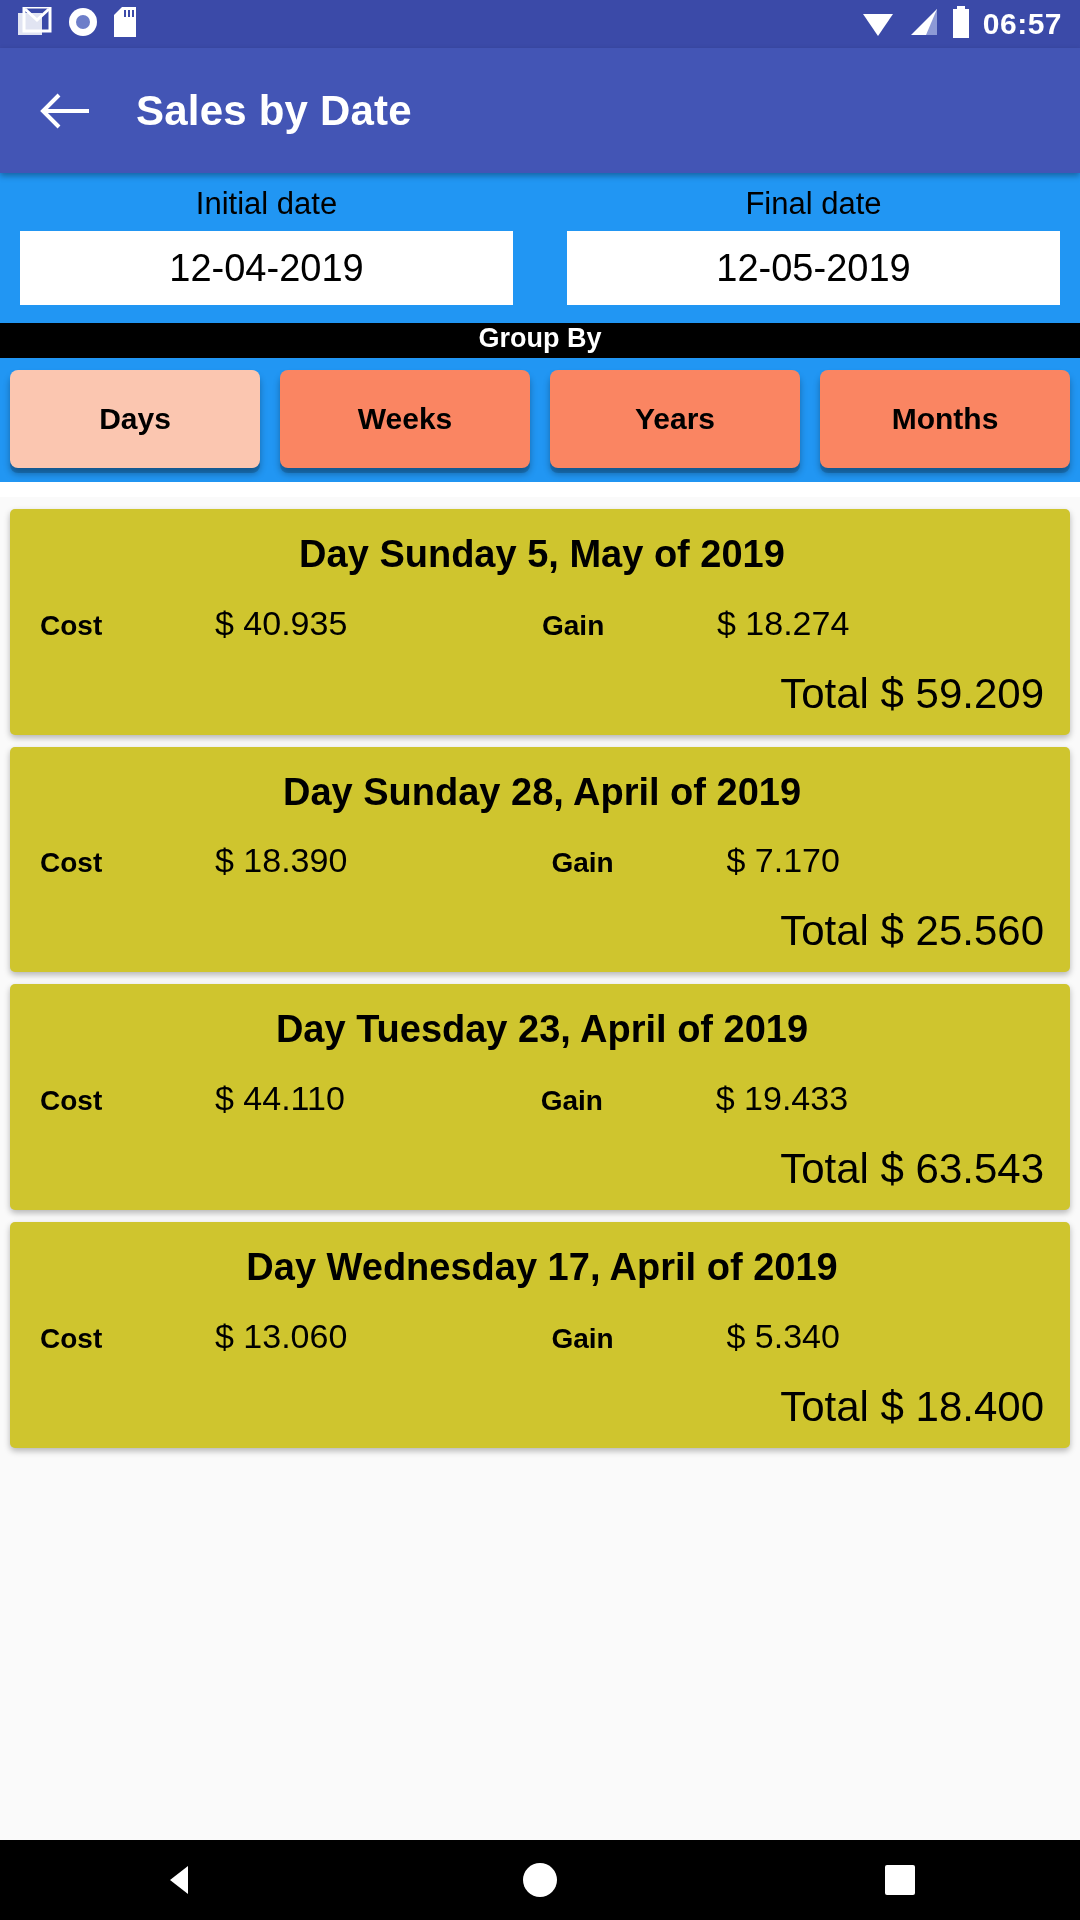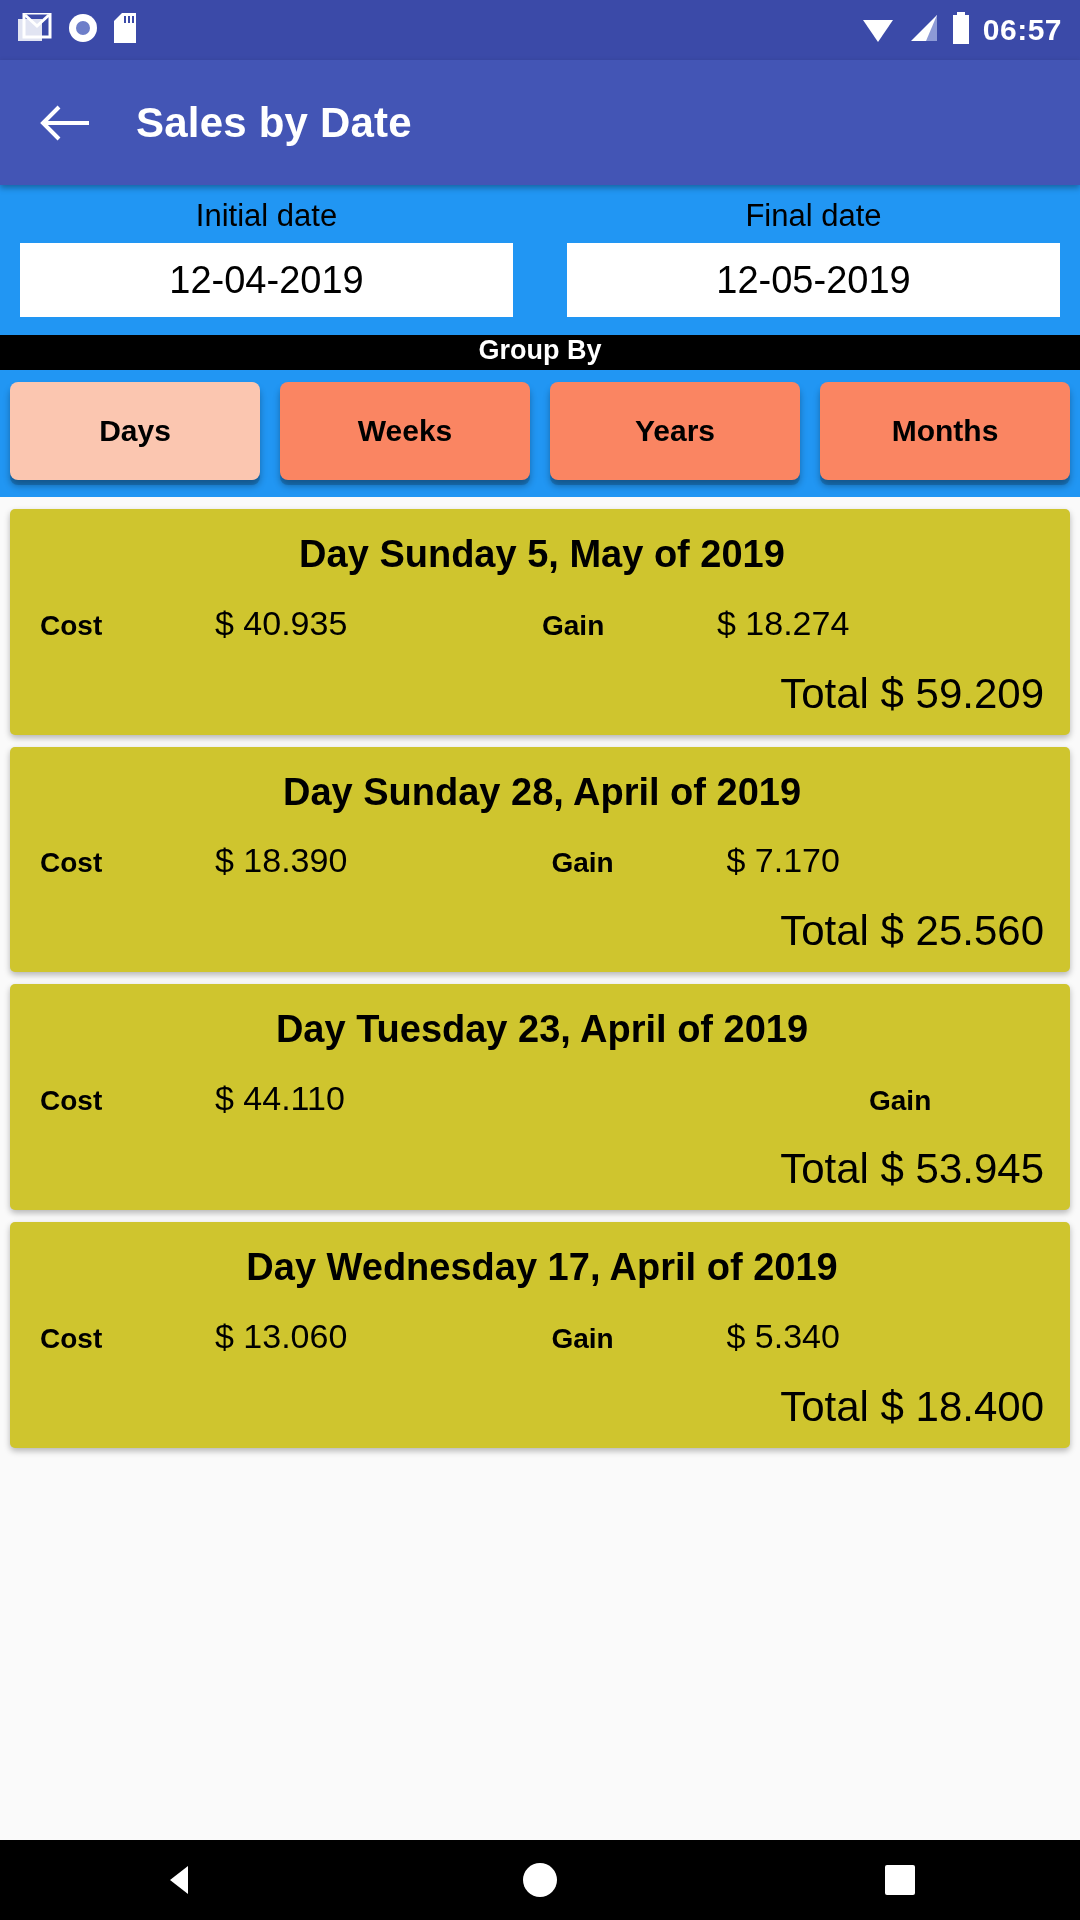--- a/index.html
+++ b/index.html
@@ -6,21 +6,21 @@
   html,body { width:1080px; height:1920px; }
   body {
     font-family:"Liberation Sans", sans-serif;
     background:#ffffff;
     overflow:hidden;
     position:relative;
   }
 
   
   .statusbar{
-    height:60px; background:#3b4aa8;
+    height:48px; background:#3b4aa8;
     display:flex; align-items:center;
     padding:0 18px; color:#ffffff;
   }
   .sb-left{ display:flex; align-items:center; gap:16px; }
   .sb-right{ margin-left:auto; display:flex; align-items:center; gap:12px; }
   .sb-clock{ font-size:30px; font-weight:700; letter-spacing:.5px; }
 
   
   .appbar{
     height:125px; background:#4355b5;
@@ -55,21 +55,21 @@
 
   
   .groupbar{
     background:#000000; height:35px;
     display:flex; align-items:flex-start; justify-content:center;
   }
   .groupbar-text{ color:#ffffff; font-size:27px; font-weight:700; }
 
   
   .tabrow{
-    background:#2196f3; padding:12px 10px 20px 10px;
+    background:#2196f3; padding:12px 10px 14px 10px;
     display:flex; gap:20px;
   }
   .tabbtn{
     flex:1; height:98px; border:none; border-radius:8px;
     background:#fa8562; color:#000000;
     font-family:"Liberation Sans", sans-serif;
     font-size:30px; font-weight:700; cursor:pointer;
     box-shadow:0 5px 0 rgba(0,0,0,.16), 0 6px 7px rgba(0,0,0,.30);
     display:flex; align-items:center; justify-content:center;
   }
@@ -219,22 +219,23 @@
     </div>
     <div class="card-total">Total $ 25.560</div>
   </div>
 
   <div class="card">
     <div class="card-title">Day Tuesday 23, April of 2019</div>
     <div class="card-row">
       <span class="cell-label">Cost</span>
       <span class="cell-value">$ 44.110</span>
       <span class="cell-label">Gain</span>
-    </div>
-    <div class="card-total">Total $ 53.945</div>
+      <span class="cell-value">$ 19.433</span>
+    </div>
+    <div class="card-total">Total $ 63.543</div>
   </div>
 
   <div class="card">
     <div class="card-title">Day Wednesday 17, April of 2019</div>
     <div class="card-row">
       <span class="cell-label">Cost</span>
       <span class="cell-value">$ 13.060</span>
       <span class="cell-label">Gain</span>
       <span class="cell-value">$ 5.340</span>
     </div>

